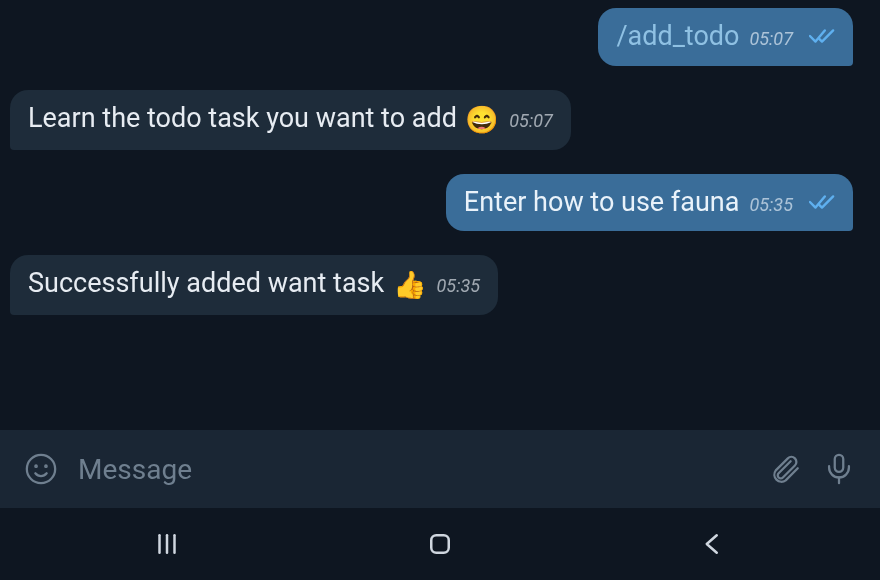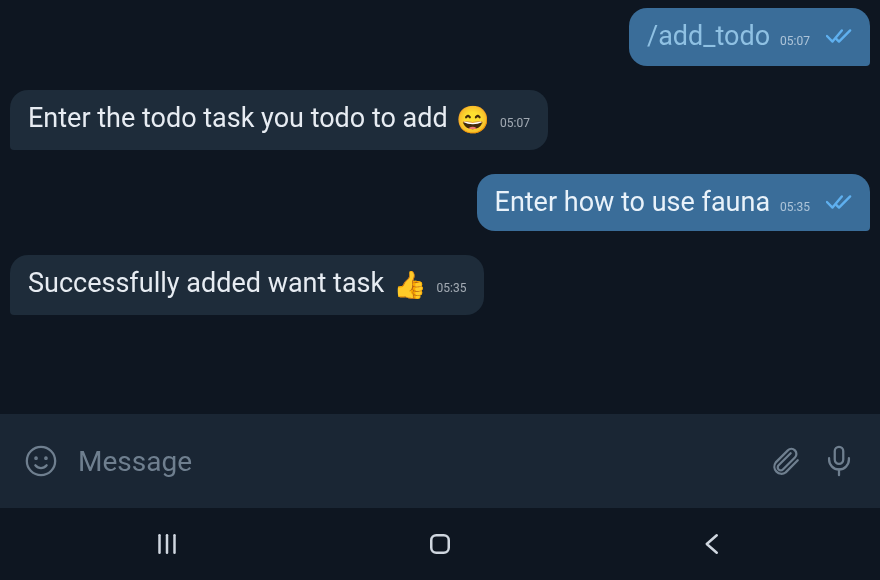--- a/index.html
+++ b/index.html
@@ -16,21 +16,21 @@
     flex: 1;
     padding: 8px 0 12px 0;
     display: flex;
     flex-direction: column;
     gap: 24px;
   }
   .msg-row {
     display: flex;
     width: 100%;
   }
-  .msg-row.out { justify-content: flex-end; padding-right: 10px; }
+  .msg-row.out { justify-content: flex-end; padding-right: 27px; }
   .msg-row.in  { justify-content: flex-start; padding-left: 10px; }
   .bubble {
     display: flex;
     align-items: baseline;
     gap: 10px;
     padding: 12px 18px;
     border-radius: 18px;
     max-width: 88%;
   }
   .bubble.out {
@@ -44,32 +44,33 @@
     border-bottom-left-radius: 4px;
   }
   .msg-text {
     font-size: 27px;
     line-height: 1.25;
     white-space: nowrap;
   }
   .bubble.out .msg-text.cmd { color: #8fc1e3; }
   .emoji { font-size: 27px; vertical-align: -2px; margin-left: 2px;}
   .time {
-    font-size: 12px;
+    font-size: 18px;
     opacity: 0.65;
     white-space: nowrap;
+    font-style: italic;
   }
   .checks {
     display: inline-flex;
     align-items: center;
     margin-left: 6px;
   }
   .checks svg { width: 26px; height: 18px; }
   .input-bar {
-    height: 94px;
+    height: 78px;
     background: #1a2634;
     display: flex;
     align-items: center;
     padding: 0 24px;
     gap: 20px;
   }
   .input-bar .icon-btn {
     color: #6f7f8f;
     display: flex;
     align-items: center;
@@ -113,21 +114,21 @@
         <svg viewBox="0 0 28 18">
             <path d="M1 9 L7 15 L17 3" fill="none" stroke="#5fb0ef" stroke-width="2.6" stroke-linecap="round" stroke-linejoin="round"></path>
             <path d="M11 12 L14 15 L26 3" fill="none" stroke="#5fb0ef" stroke-width="2.6" stroke-linecap="round" stroke-linejoin="round"></path>
           </svg>
       </span>
     </div>
   </div>
 
   <div class="msg-row in">
     <div class="bubble in">
-      <span class="msg-text"><span>Enter the todo task you todo to add</span> <span class="emoji">😄</span></span>
+      <span class="msg-text"><span>Learn the todo task you want to add</span> <span class="emoji">😄</span></span>
       <span class="time">05:07</span>
     </div>
   </div>
 
   <div class="msg-row out">
     <div class="bubble out">
       <span class="msg-text">Enter how to use fauna</span>
       <span class="time">05:35</span>
       <span class="checks">
         <svg viewBox="0 0 28 18">

